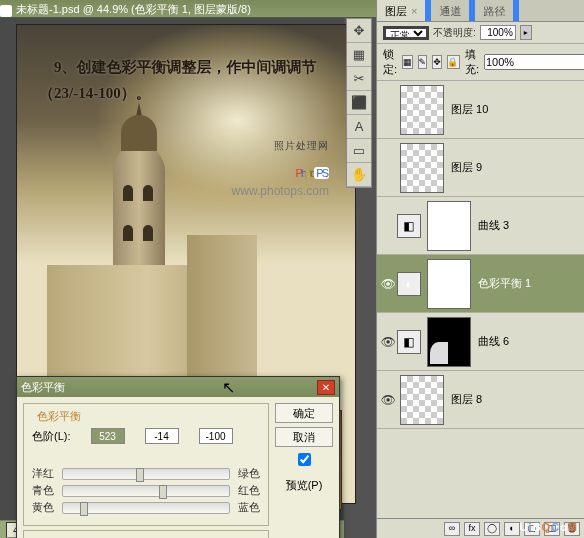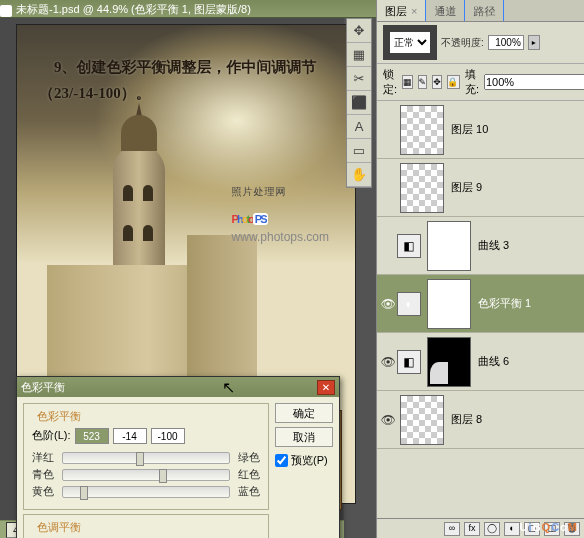--- a/index.html
+++ b/index.html
@@ -9,61 +9,61 @@
 .canvas-wrap{position:absolute;left:0;top:18px;width:344px;height:520px;background:#4a4a4a;}
 .canvas-img{position:relative;margin:6px 16px;width:340px;height:480px;background:linear-gradient(180deg,#3b3a2e 0%,#6b5a3e 15%,#c9b98a 30%,#e8dcb8 45%,#d4c498 60%,#b8a878 80%,#8a7a58 100%);border:1px solid #222;overflow:hidden;}
 .sky{position:absolute;inset:0;background:radial-gradient(ellipse 60% 30% at 65% 20%,rgba(255,250,220,.9),rgba(200,180,120,.4) 50%,transparent 70%),linear-gradient(180deg,#4a4438 0%,#6e6248 20%,#b8a878 35%,#e8e0c0 50%);}
 .tower{position:absolute;left:96px;top:120px;width:52px;height:200px;background:linear-gradient(90deg,#9a8a6a,#c8b890,#8a7a5a);border-radius:26px 26px 0 0;}
 .tower::before{content:"";position:absolute;top:-30px;left:8px;width:36px;height:36px;background:#6a5a3a;border-radius:50% 50% 0 0;}
 .spire{position:absolute;left:112px;top:78px;width:20px;height:44px;background:linear-gradient(#4a3a2a,#6a5a3a);clip-path:polygon(50% 0,100% 100%,0 100%);}
 .bldg{position:absolute;left:30px;top:240px;width:200px;height:140px;background:linear-gradient(90deg,#b8a878,#d8c8a0,#a89868);}
 .bldg2{position:absolute;left:170px;top:210px;width:70px;height:170px;background:linear-gradient(90deg,#a89868,#c8b890);}
 .win{position:absolute;width:10px;height:16px;background:#3a3020;border-radius:5px 5px 0 0;}
 .overlay-txt{position:absolute;top:30px;left:22px;right:18px;color:#241a10;font-size:15px;font-weight:bold;line-height:1.7;text-shadow:0 0 3px rgba(255,255,255,.3);font-family:SimSun,serif;z-index:5;}
-.logo{position:absolute;top:114px;right:26px;text-align:left;z-index:5;margin-top:46px;}
+.logo{position:absolute;top:114px;right:26px;text-align:right;z-index:5;}
 .logo .sm{font-size:10px;color:#444;letter-spacing:1px;}
-.logo .big{font-size:26px;font-weight:700;letter-spacing:-2px;}
+.logo .big{font-size:26px;font-weight:400;letter-spacing:-2px;}
 .logo .big .p{color:#e03838;}.logo .big .h{color:#3868d8;}.logo .big .o1{color:#f0b028;}.logo .big .t{color:#38a838;}.logo .big .o2{color:#e03838;}.logo .big .ps{color:#3868d8;background:#fff;padding:0 2px;border-radius:3px;}
 .logo .url{font-size:12px;color:#888;}
 .status{position:absolute;left:0;bottom:0;height:18px;background:#9aa97a;width:344px;display:flex;align-items:center;padding:0 6px;color:#2a2a2a;gap:14px;border-top:1px solid #7a8a5a;}
 .status .box{background:#e8e8d8;padding:1px 6px;border:1px inset #888;}
 .cursor{position:absolute;left:222px;top:378px;z-index:50;font-size:16px;color:#000;}
 
 
 .dialog{position:absolute;left:16px;top:376px;width:324px;background:#eeeeda;border:1px solid #333;box-shadow:2px 2px 6px rgba(0,0,0,.5);z-index:20;}
 .dlg-title{background:linear-gradient(#8a9a6a,#7a8a5a);height:20px;display:flex;align-items:center;justify-content:space-between;padding:0 4px;color:#fff;}
 .dlg-close{width:18px;height:15px;background:#d04028;border:1px solid #803018;display:flex;align-items:center;justify-content:center;color:#fff;font-size:10px;cursor:pointer;}
 .dlg-body{padding:6px;display:flex;gap:6px;}
 .dlg-left{flex:1;}
 .fieldset{border:1px solid #b0b090;padding:6px 8px 8px;margin-bottom:4px;}
 .fieldset .legend{color:#c08030;font-size:11px;margin:-12px 0 4px 2px;background:#eeeeda;display:inline-block;padding:0 3px;}
-.levels{display:flex;gap:4px;margin-bottom:6px;}
+.levels{display:flex;align-items:center;gap:20px;margin-bottom:22px;}
 .levels input{width:34px;height:16px;font-size:10px;text-align:center;border:1px solid #888;background:#fff;}
 .slider-row{display:flex;align-items:center;gap:6px;margin:2px 0;font-size:10px;color:#333;}
 .slider-row .lab{width:24px;}
 .slider-row .rlab{width:24px;text-align:right;}
 .slider{flex:1;height:12px;position:relative;background:linear-gradient(#ddd,#f8f8f0);border:1px solid #aaa;border-radius:2px;}
 .slider .thumb{position:absolute;top:-1px;width:8px;height:14px;background:#d8d8c8;border:1px solid #888;}
-.chk{display:flex;align-items:center;gap:3px;margin-top:4px;font-size:10px;}
+.chk{display:flex;align-items:center;gap:12px;margin-top:4px;font-size:10px;flex-direction:column;}
 .dlg-right{width:58px;display:flex;flex-direction:column;gap:4px;}
 .dlg-btn{background:#f4f4e8;border:1px solid #999;height:20px;font-size:11px;cursor:pointer;}
 .dlg-right .chk{margin-top:2px;}
 
 
 .vtool{position:absolute;left:346px;top:18px;width:26px;background:#d8d8c8;border:1px solid #888;display:flex;flex-direction:column;}
 .vtool .tb{height:24px;border-bottom:1px solid #aaa;display:flex;align-items:center;justify-content:center;color:#444;font-size:13px;}
 
 
 .panel{position:absolute;left:376px;top:0;width:208px;height:538px;background:#dcdccc;border-left:1px solid #888;display:flex;flex-direction:column;}
 .ptabs{display:flex;background:#c8c8b8;height:22px;border-bottom:1px solid #888;}
-.ptab{padding:4px 8px;font-size:11px;color:#555;border-right:1px solid #3b82f6;}
+.ptab{padding:4px 8px;font-size:11px;color:#555;border-right:6px solid #3b82f6;}
 .ptab.active{background:#dcdccc;color:#000;}
 .ptab .x{margin-left:4px;color:#888;}
 .popts{display:flex;align-items:center;padding:3px 6px;gap:4px;border-bottom:1px solid #aaa;background:#dcdccc;}
-.popts select{font-size:10px;height:35px;border:7px solid #404040;background:#fff;}
+.popts select{font-size:10px;height:14px;border:3px solid #404040;background:#fff;}
 .popts .lbl{font-size:10px;color:#333;}
 .popts input{width:36px;height:15px;font-size:10px;border:1px solid #888;text-align:right;padding-right:2px;}
 .popts .arr{width:12px;height:15px;background:#ccc;border:1px solid #888;font-size:8px;text-align:center;line-height:13px;}
 .plock{display:flex;align-items:center;padding:3px 6px;gap:5px;border-bottom:1px solid #aaa;font-size:10px;}
 .plock .ic{width:14px;height:14px;border:1px solid #888;background:#eee;font-size:9px;text-align:center;line-height:12px;}
 .layers{flex:1;overflow:auto;background:#dcdccc;}
 .layer{display:flex;align-items:center;min-height:58px;border-bottom:1px solid #b0b0a0;padding:2px;}
 .layer.sel{background:#8a9a6a;color:#fff;}
 .eye{width:18px;text-align:center;font-size:12px;color:#333;}
 .layer.sel .eye{color:#fff;}

